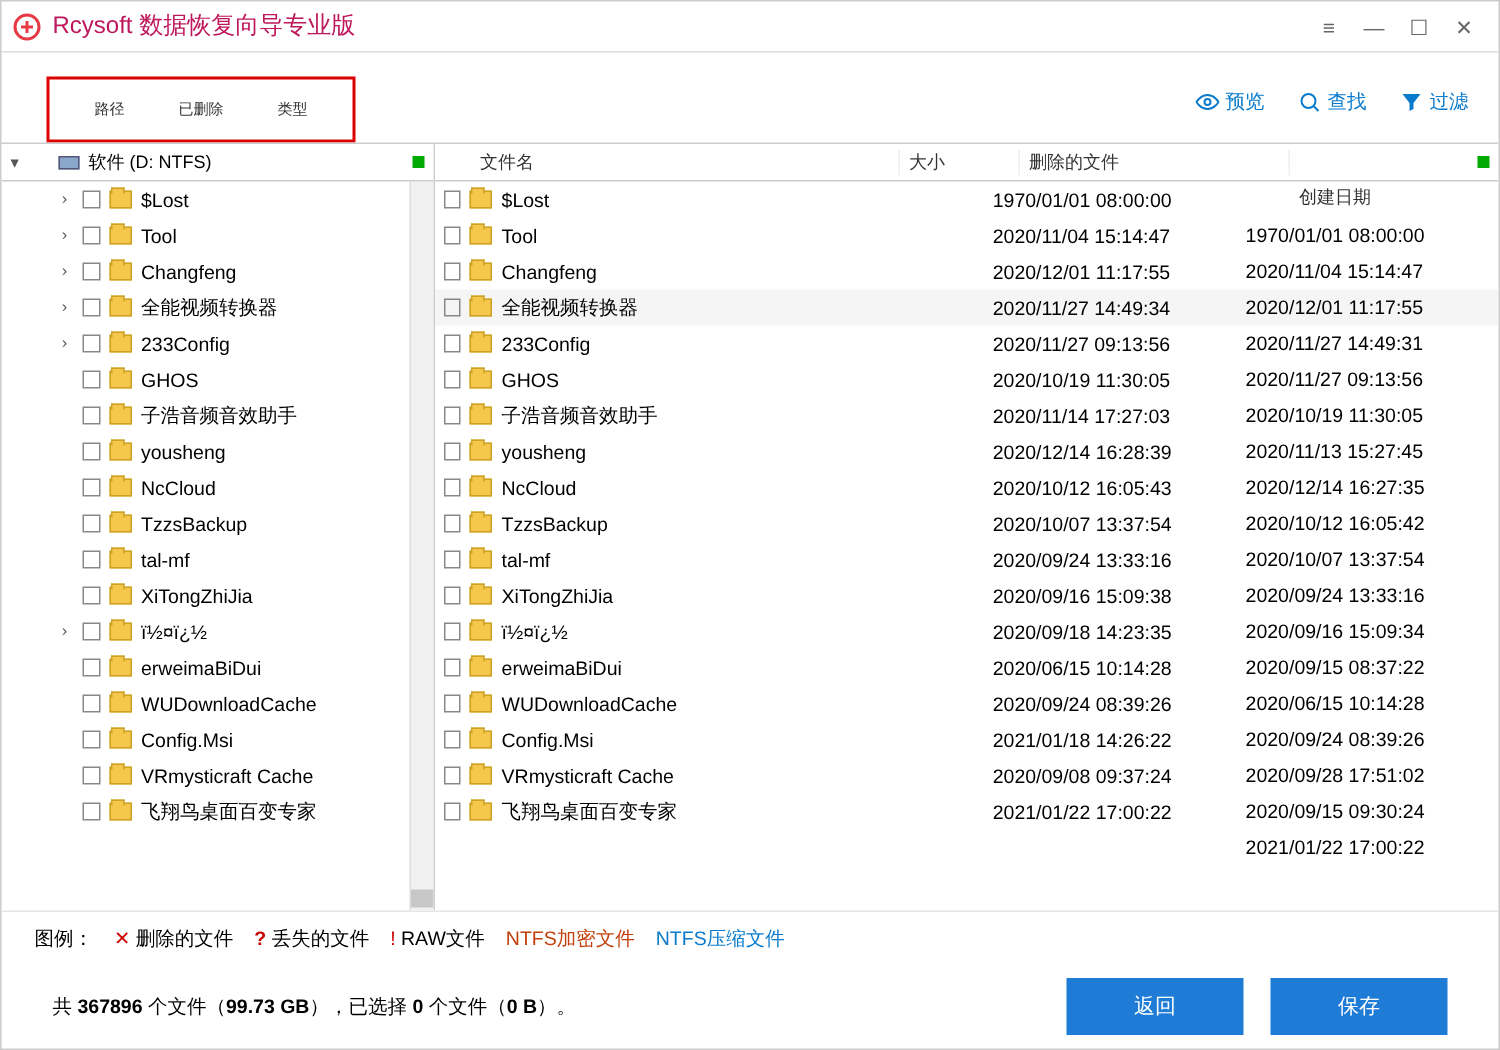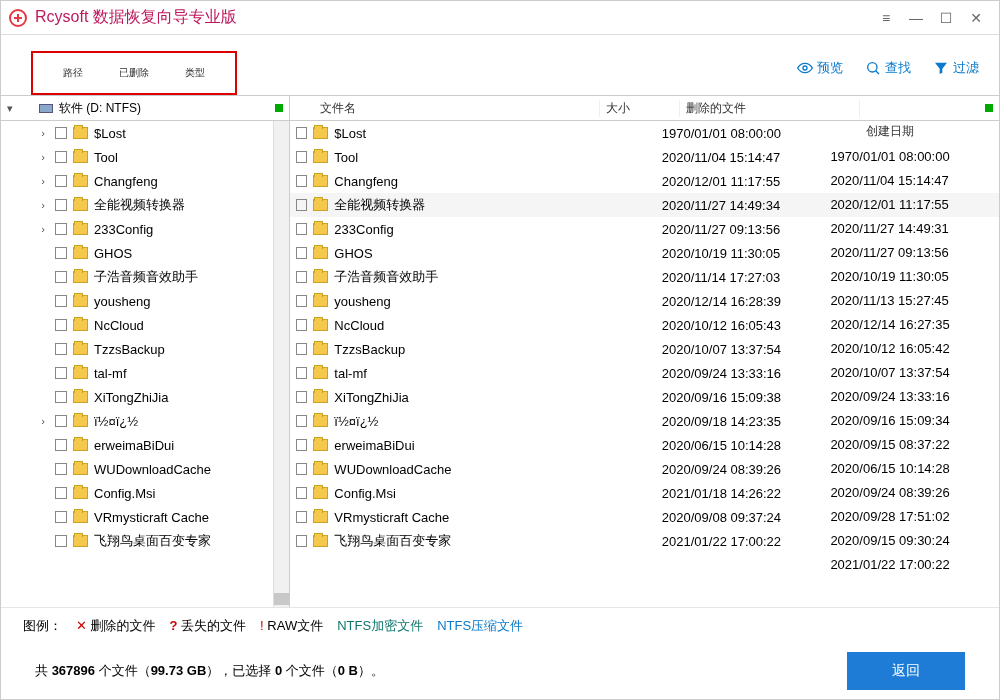--- a/index.html
+++ b/index.html
@@ -36,21 +36,21 @@
 .grid-row.alt { background: #f5f5f5; }
 .grid-row .cb { width: 12px; height: 12px; border: 1px solid #888; margin: 0 6px 0 6px; }
 .col-name { width: 310px; display: flex; align-items: center; }
 .col-size { width: 80px; }
 .col-mod { width: 180px; }
 .col-cre { width: 180px; margin-top: 47px; }
 .legend { height: 36px; display: flex; align-items: center; gap: 14px; padding: 14px 22px; font-size: 13px; border-top: 1px solid #e5e5e5; }
 .leg-del { color: #c00; }
 .leg-miss { color: #c00; font-weight: bold; }
 .leg-raw { color: #c00; }
-.leg-ntfs1 { color: #0f766e; }
+.leg-ntfs1 { color: #c2410c; }
 .leg-ntfs2 { color: #0a7acc; }
 .footer { height: 56px; display: flex; align-items: center; padding: 0 34px; font-size: 13px; }
 .footer .btn { width: 118px; height: 38px; background: #1f7cd6; color: #fff; display: flex; align-items: center; justify-content: center; font-size: 14px; margin-left: 18px; cursor: pointer; }
 .tree-scroll { width: 16px; background: #f1f1f1; border-left: 1px solid #ddd; display: flex; flex-direction: column; }
 .thumb { background: #c8c8c8; }
 </style>
 </head>
 <body>
 
 <div class="titlebar">
@@ -440,13 +440,14 @@
   <span class="leg-ntfs1">NTFS加密文件</span>
   <span class="leg-ntfs2">NTFS压缩文件</span>
 </div>
 
 <div class="footer">
   <span>
     <span>共 </span><b>367896</b><span> 个文件（</span><b>99.73 GB</b><span>），已选择 </span><b>0</b><span> 个文件（</span><b>0 B</b><span>）。</span>
   </span>
   <span style="flex:1"></span>
   <div class="btn">返回</div>
+  <div class="btn">保存</div>
 </div>
 
 </body></html>

